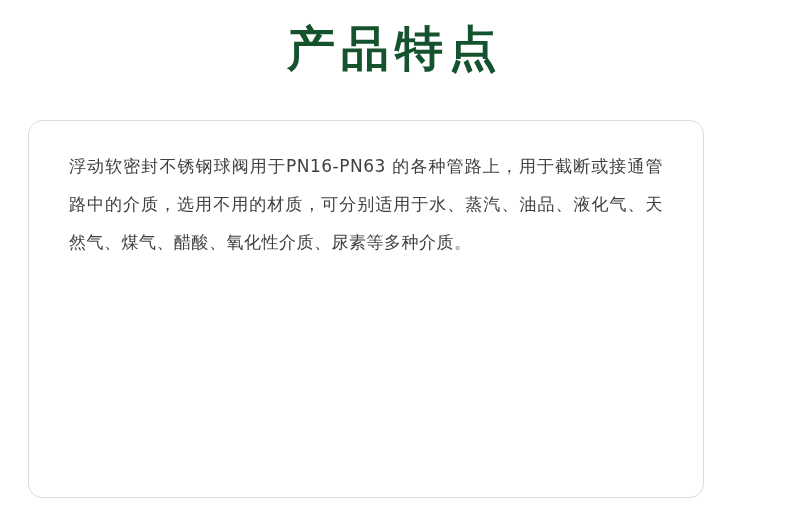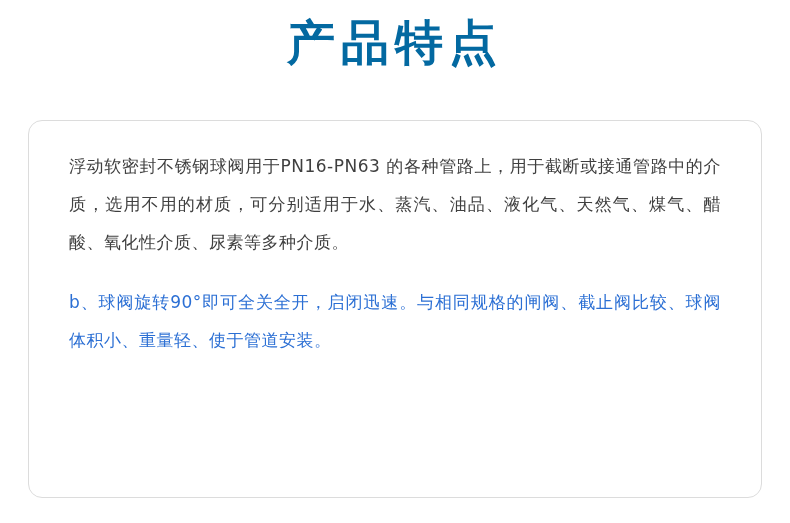--- a/index.html
+++ b/index.html
@@ -16,31 +16,31 @@
   .page {
     position: relative;
     width: 790px;
     height: 523px;
     box-sizing: border-box;
   }
   .title {
     text-align: center;
     font-size: 48px;
     font-weight: bold;
-    color: #0369a1;
+    color: #14532d;
     letter-spacing: 6px;
-    padding-top: 12px;
+    padding-top: 18px;
     line-height: 1.25;
     font-family: "DejaVu Sans", "Liberation Sans", sans-serif;
   }
   .card {
     position: absolute;
     left: 28px;
     top: 120px;
-    width: 734px;
+    width: 676px;
     height: 378px;
     box-sizing: border-box;
     border: 1px solid #dcdcdc;
     border-radius: 14px;
     background: #ffffff;
     padding: 26px 40px 20px 40px;
   }
   .para {
     font-size: 17px;
     line-height: 38px;
@@ -65,16 +65,15 @@
 
 <div class="page">
 
   <div class="title">产品特点</div>
 
   <div class="card">
 
     <p class="para intro">浮动软密封不锈钢球阀用于PN16-PN63 的各种管路上，用于截断或接通管路中的介质，选用不用的材质，可分别适用于水、蒸汽、油品、液化气、天然气、煤气、醋酸、氧化性介质、尿素等多种介质。</p>
 
 
-    <p class="para point">b、球阀旋转90°即可全关全开，启闭迅速。与相同规格的闸阀、截止阀比较、球阀体积小、重量轻、使于管道安装。</p>
 
   </div>
 </div>
 
 </body></html>

